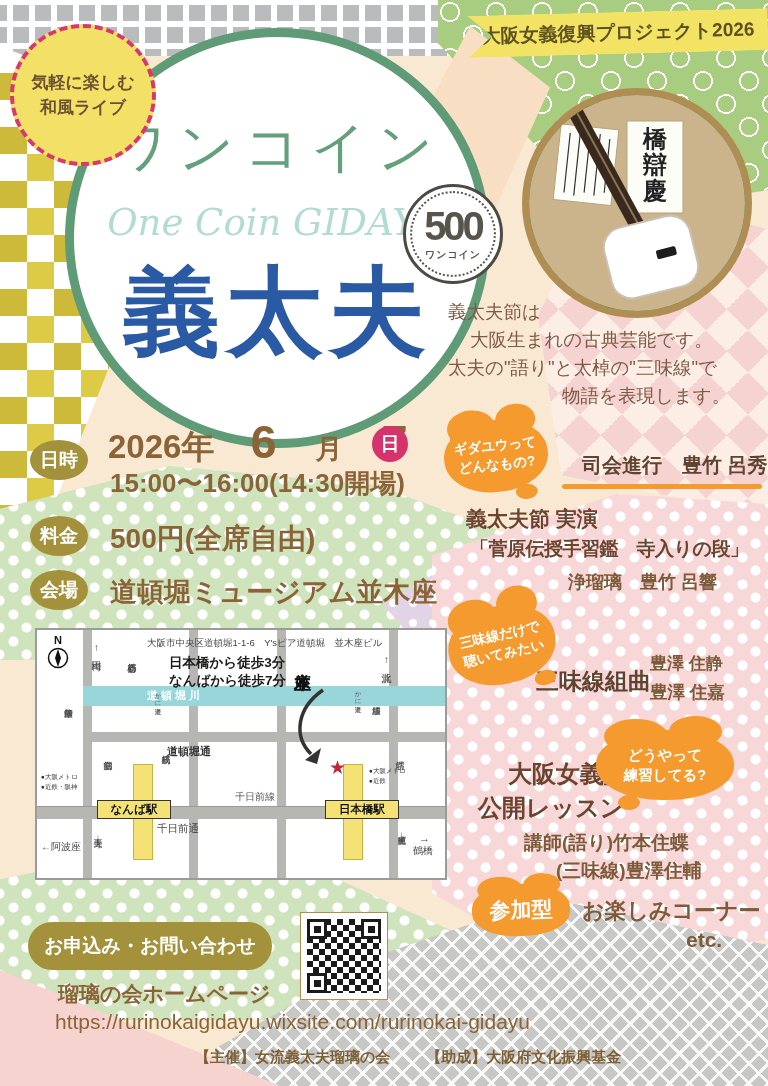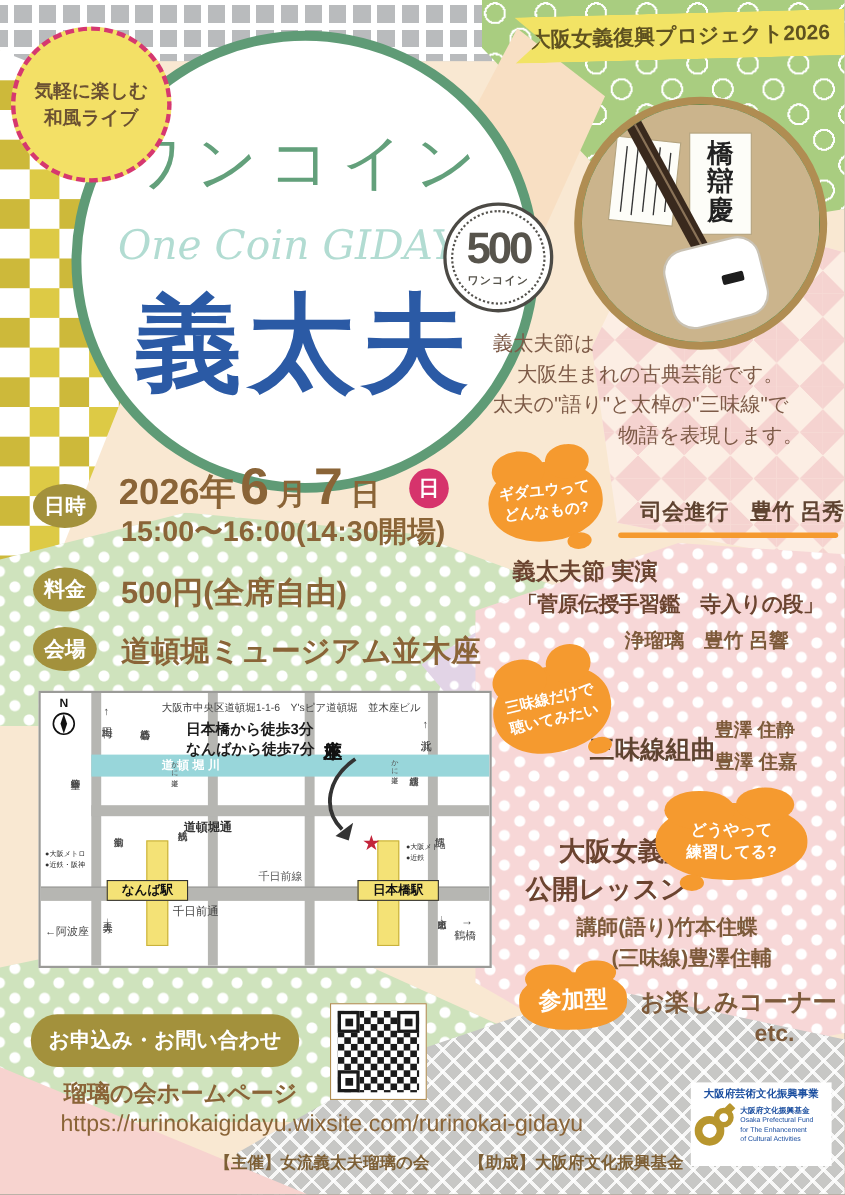--- a/index.html
+++ b/index.html
@@ -80,21 +80,21 @@
   #intro div{white-space:nowrap;}
   #intro .i2{margin-left:22px;}
   #intro .i4{margin-left:114px;}
 
   
   .oval-badge{width:58px;height:40px;border-radius:50%;background:#a3913c;color:#fff;z-index:2;
     display:flex;align-items:center;justify-content:center;font-size:19px;font-weight:bold;}
   #dt-badge{left:30px;top:408px;margin-top:32px;}
   #fee-badge{left:30px;top:516px;}
   #venue-badge{left:30px;top:570px;}
-  #date-row{left:108px;top:414px;z-index:2;display:flex;align-items:baseline;color:#8a6437;white-space:nowrap;}
+  #date-row{left:108px;top:414px;z-index:2;display:flex;align-items:baseline;color:#8a6437;white-space:nowrap;gap:32px;}
   #date-row .yr{font-size:33px;font-weight:600;}
   #date-row .num{font-size:47px;font-weight:600;margin:0 4px;}
   #date-row .unit{font-size:27px;font-weight:600;margin:0 3px;}
   #weekday-badge{left:372px;top:426px;width:36px;height:36px;border-radius:50%;background:#d6336c;color:#fff;z-index:2;
     display:flex;align-items:center;justify-content:center;font-size:19px;font-weight:bold;}
   #time-line{left:110px;top:466px;z-index:2;color:#8a6437;font-size:26px;font-weight:600;white-space:nowrap;}
   #fee-line{left:110px;top:520px;z-index:2;color:#8a6437;font-size:28px;font-weight:600;white-space:nowrap;}
   #venue-line{left:110px;top:574px;z-index:2;color:#8a6437;font-size:27px;font-weight:600;white-space:nowrap;}
 
   
@@ -357,30 +357,14 @@
         </div>
     </div>
   </div>
   <div class="abs nowrap" id="homepage-line">瑠璃の会ホームページ</div>
   <div class="abs nowrap" id="url-line">https://rurinokaigidayu.wixsite.com/rurinokai-gidayu</div>
 
   <div class="abs" id="footer-row">
     <span>【主催】女流義太夫瑠璃の会</span>
     <span>【助成】大阪府文化振興基金</span>
   </div>
-  <div class="abs" id="fund-logo">
-    <div id="fund-title">大阪府芸術文化振興事業</div>
-    <div id="fund-body">
-      <svg width="40" height="40" viewBox="0 0 40 40">
-        <circle cx="14" cy="25" r="10" fill="none" stroke="#b8962e" stroke-width="7"></circle>
-        <circle cx="27" cy="13" r="6.5" fill="none" stroke="#b8962e" stroke-width="5"></circle>
-        <rect x="29" y="1" width="7" height="7" fill="#b8962e" transform="rotate(45 32.5 4.5)"></rect>
-      </svg>
-      <div id="fund-text">
-        <div id="fund-jp">大阪府文化振興基金</div>
-        <div class="fund-en">Osaka Prefectural Fund</div>
-        <div class="fund-en">for The Enhancement</div>
-        <div class="fund-en">of Cultural Activities</div>
-      </div>
-    </div>
-  </div>
 
 </div>
 
 </body></html>

